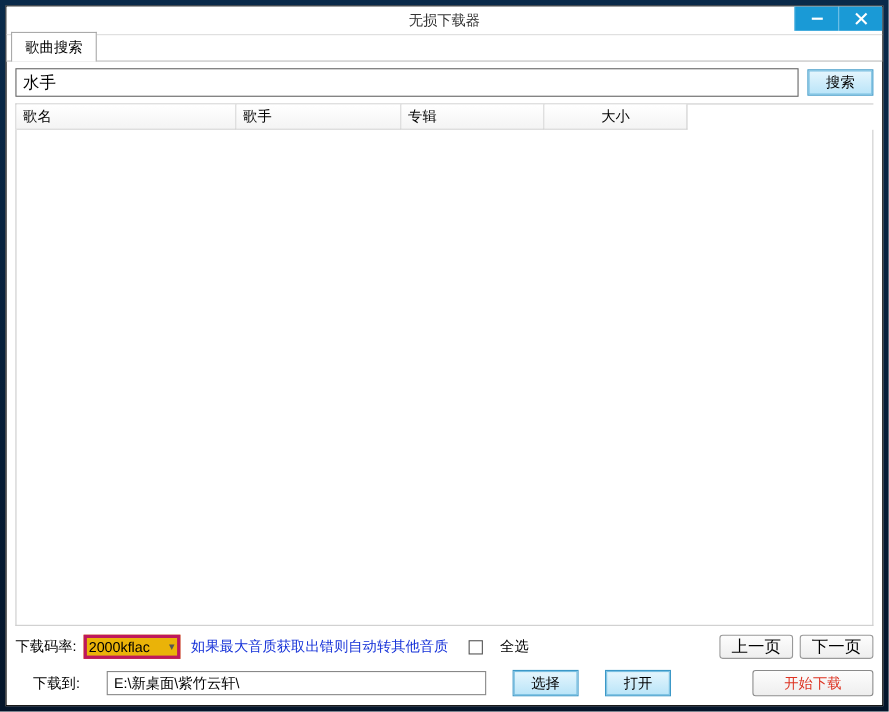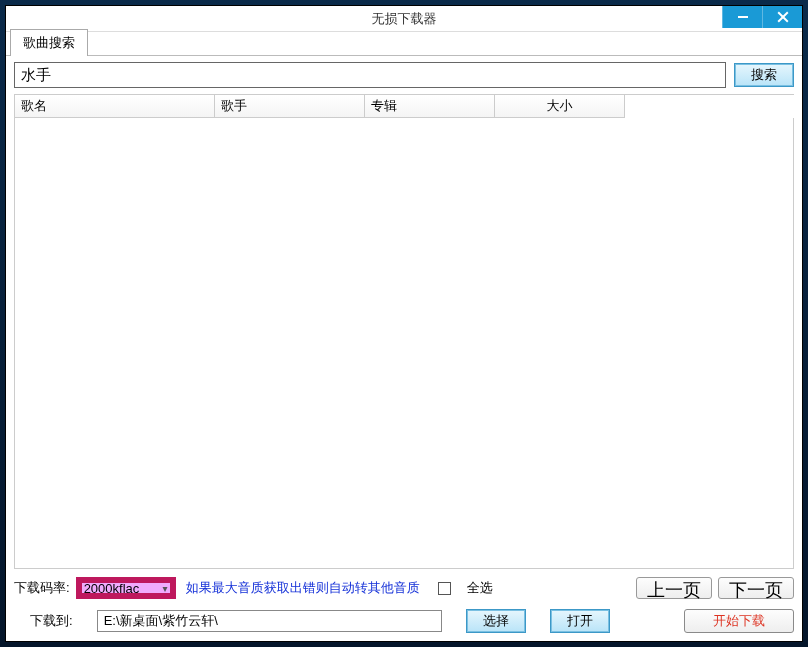--- a/index.html
+++ b/index.html
@@ -85,21 +85,21 @@
       padding: 0 10px;
       outline: 1px solid #7ac0e2;
       outline-offset: -2px;
     }
     .btn-plain {
       height: 22px;
       min-width: 56px;
       background: linear-gradient(to bottom, #fdfdfd, #eee);
       border: 1px solid #999;
       border-radius: 3px;
-      font-size: 18px;
+      font-size: 15px;
       font-family: inherit;
       cursor: default;
       padding: 0 10px;
     }
     .btn-red {
       height: 24px;
       min-width: 110px;
       background: linear-gradient(to bottom, #fdfdfd, #eee);
       border: 1px solid #8a8a8a;
       border-radius: 3px;
@@ -146,26 +146,26 @@
     }
     
     .bitrate-row {
       display: flex; align-items: center;
       padding: 4px 8px;
       gap: 6px;
       flex-shrink: 0;
     }
     .lbl { font-size: 13px; white-space: nowrap; }
     .combo {
-      height: 22px; width: 100px;
-      border: 6px solid #be185d;
+      height: 22px; width: 88px;
+      border: 3px solid #be185d;
       font-size: 13px; font-family: inherit;
       padding: 0 2px;
       display: flex; align-items: center; justify-content: space-between;
-      background: #f0abfc;
+      background: #eab308;
     }
     .combo .arrow { font-size: 10px; color: #555; }
     .hint { color: #1531d8; font-size: 13px; margin-left: 4px;}
     .checkbox-wrap { display: flex; align-items: center; gap: 16px; margin-left: 12px; }
     .checkbox {
       width: 13px; height: 13px;
       border: 1px solid #555;
       background: #fff;
       display: inline-block;
     }

